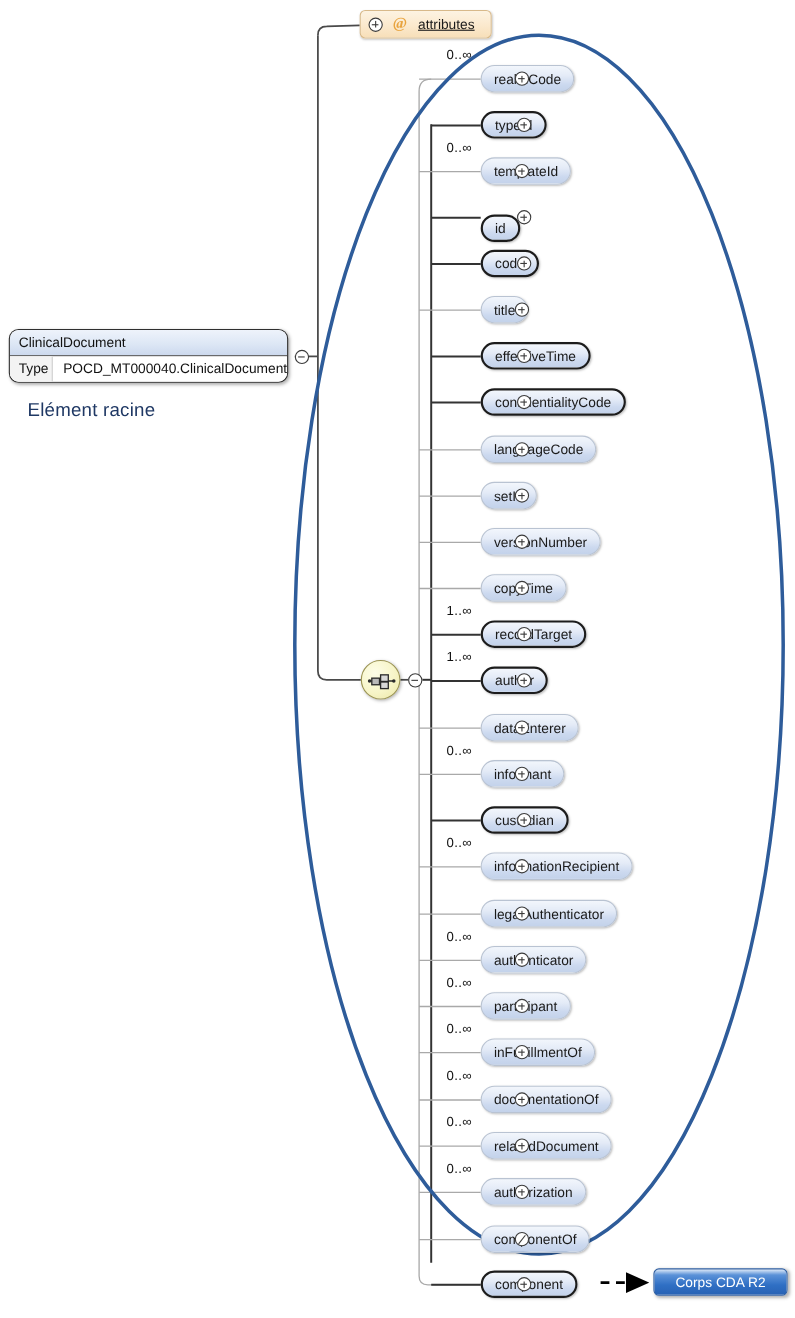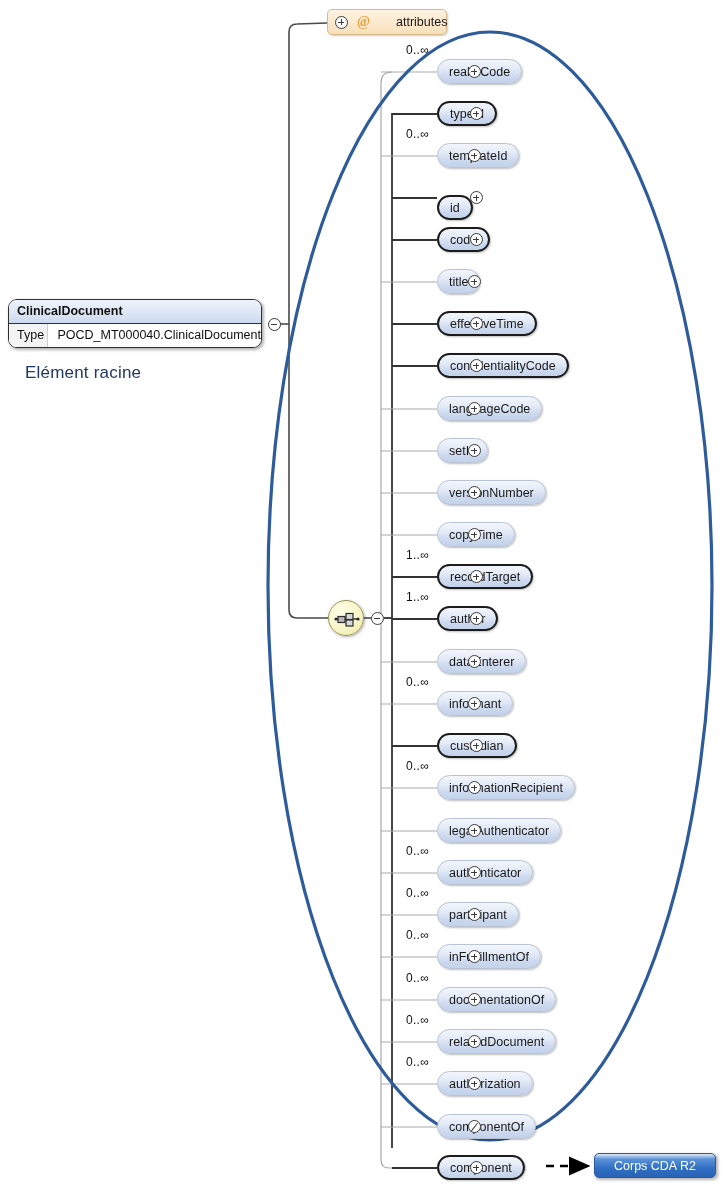--- a/index.html
+++ b/index.html
@@ -67,21 +67,20 @@
     border:1.6px solid #2f2f2f;border-radius:9px;
     background:#ffffff;overflow:hidden;
     box-shadow:1.5px 1.5px 3px rgba(0,0,0,.3);
     box-sizing:border-box;
   }
   #rootbox .rb-title{
     height:23px;line-height:23px;padding-left:8px;
     font-size:12.5px;color:#111;
     background:linear-gradient(to bottom,#eef3fb 0%,#dde7f5 55%,#ccd9ee 100%);
     border-bottom:1px solid #2f2f2f;
-    font-weight:bold;
   }
   #rootbox .rb-row{display:flex;height:23px;align-items:stretch;background:#fff;}
   #rootbox .rb-key{
     width:40px;line-height:23px;padding-left:8px;font-size:12.5px;color:#111;
     background:#f3f3f3;border-right:1px solid #cfcfcf;box-sizing:border-box;
   }
   #rootbox .rb-val{line-height:23px;padding-left:9px;font-size:12.5px;color:#111;}
 
   
   #attrbox{
@@ -89,21 +88,21 @@
     border:1px solid #d8b98a;border-radius:5px;
     background:linear-gradient(to bottom,#fdf3e2 0%,#fbe9cd 55%,#f7dfb9 100%);
     box-shadow:1px 1px 2px rgba(0,0,0,.2);
     display:flex;align-items:center;box-sizing:border-box;
   }
   #attrbox .at-toggle{position:relative;margin-left:7px;width:13px;height:13px;flex:0 0 auto;}
   #attrbox .at-at{
     margin-left:9px;font-size:14px;color:#e8a33d;font-weight:bold;
     font-family:"Liberation Serif","DejaVu Serif",serif;line-height:1;
   }
-  #attrbox .at-label{margin-left:26px;font-size:12.5px;color:#1a1a1a;}
+  #attrbox .at-label{margin-left:10px;font-size:12.5px;color:#1a1a1a;text-decoration:underline;}
 
   
   #seqicon{
     position:absolute;left:328px;top:600px;width:36px;height:36px;border-radius:50%;
     background:radial-gradient(circle at 35% 32%,#fdfde8 0%,#f7f5c8 55%,#ebe6a4 100%);
     border:1.6px solid #9a9353;
     box-shadow:1px 1px 3px rgba(0,0,0,.3);
     box-sizing:border-box;
   }
   #seqicon svg{position:absolute;left:5px;top:8px;}

